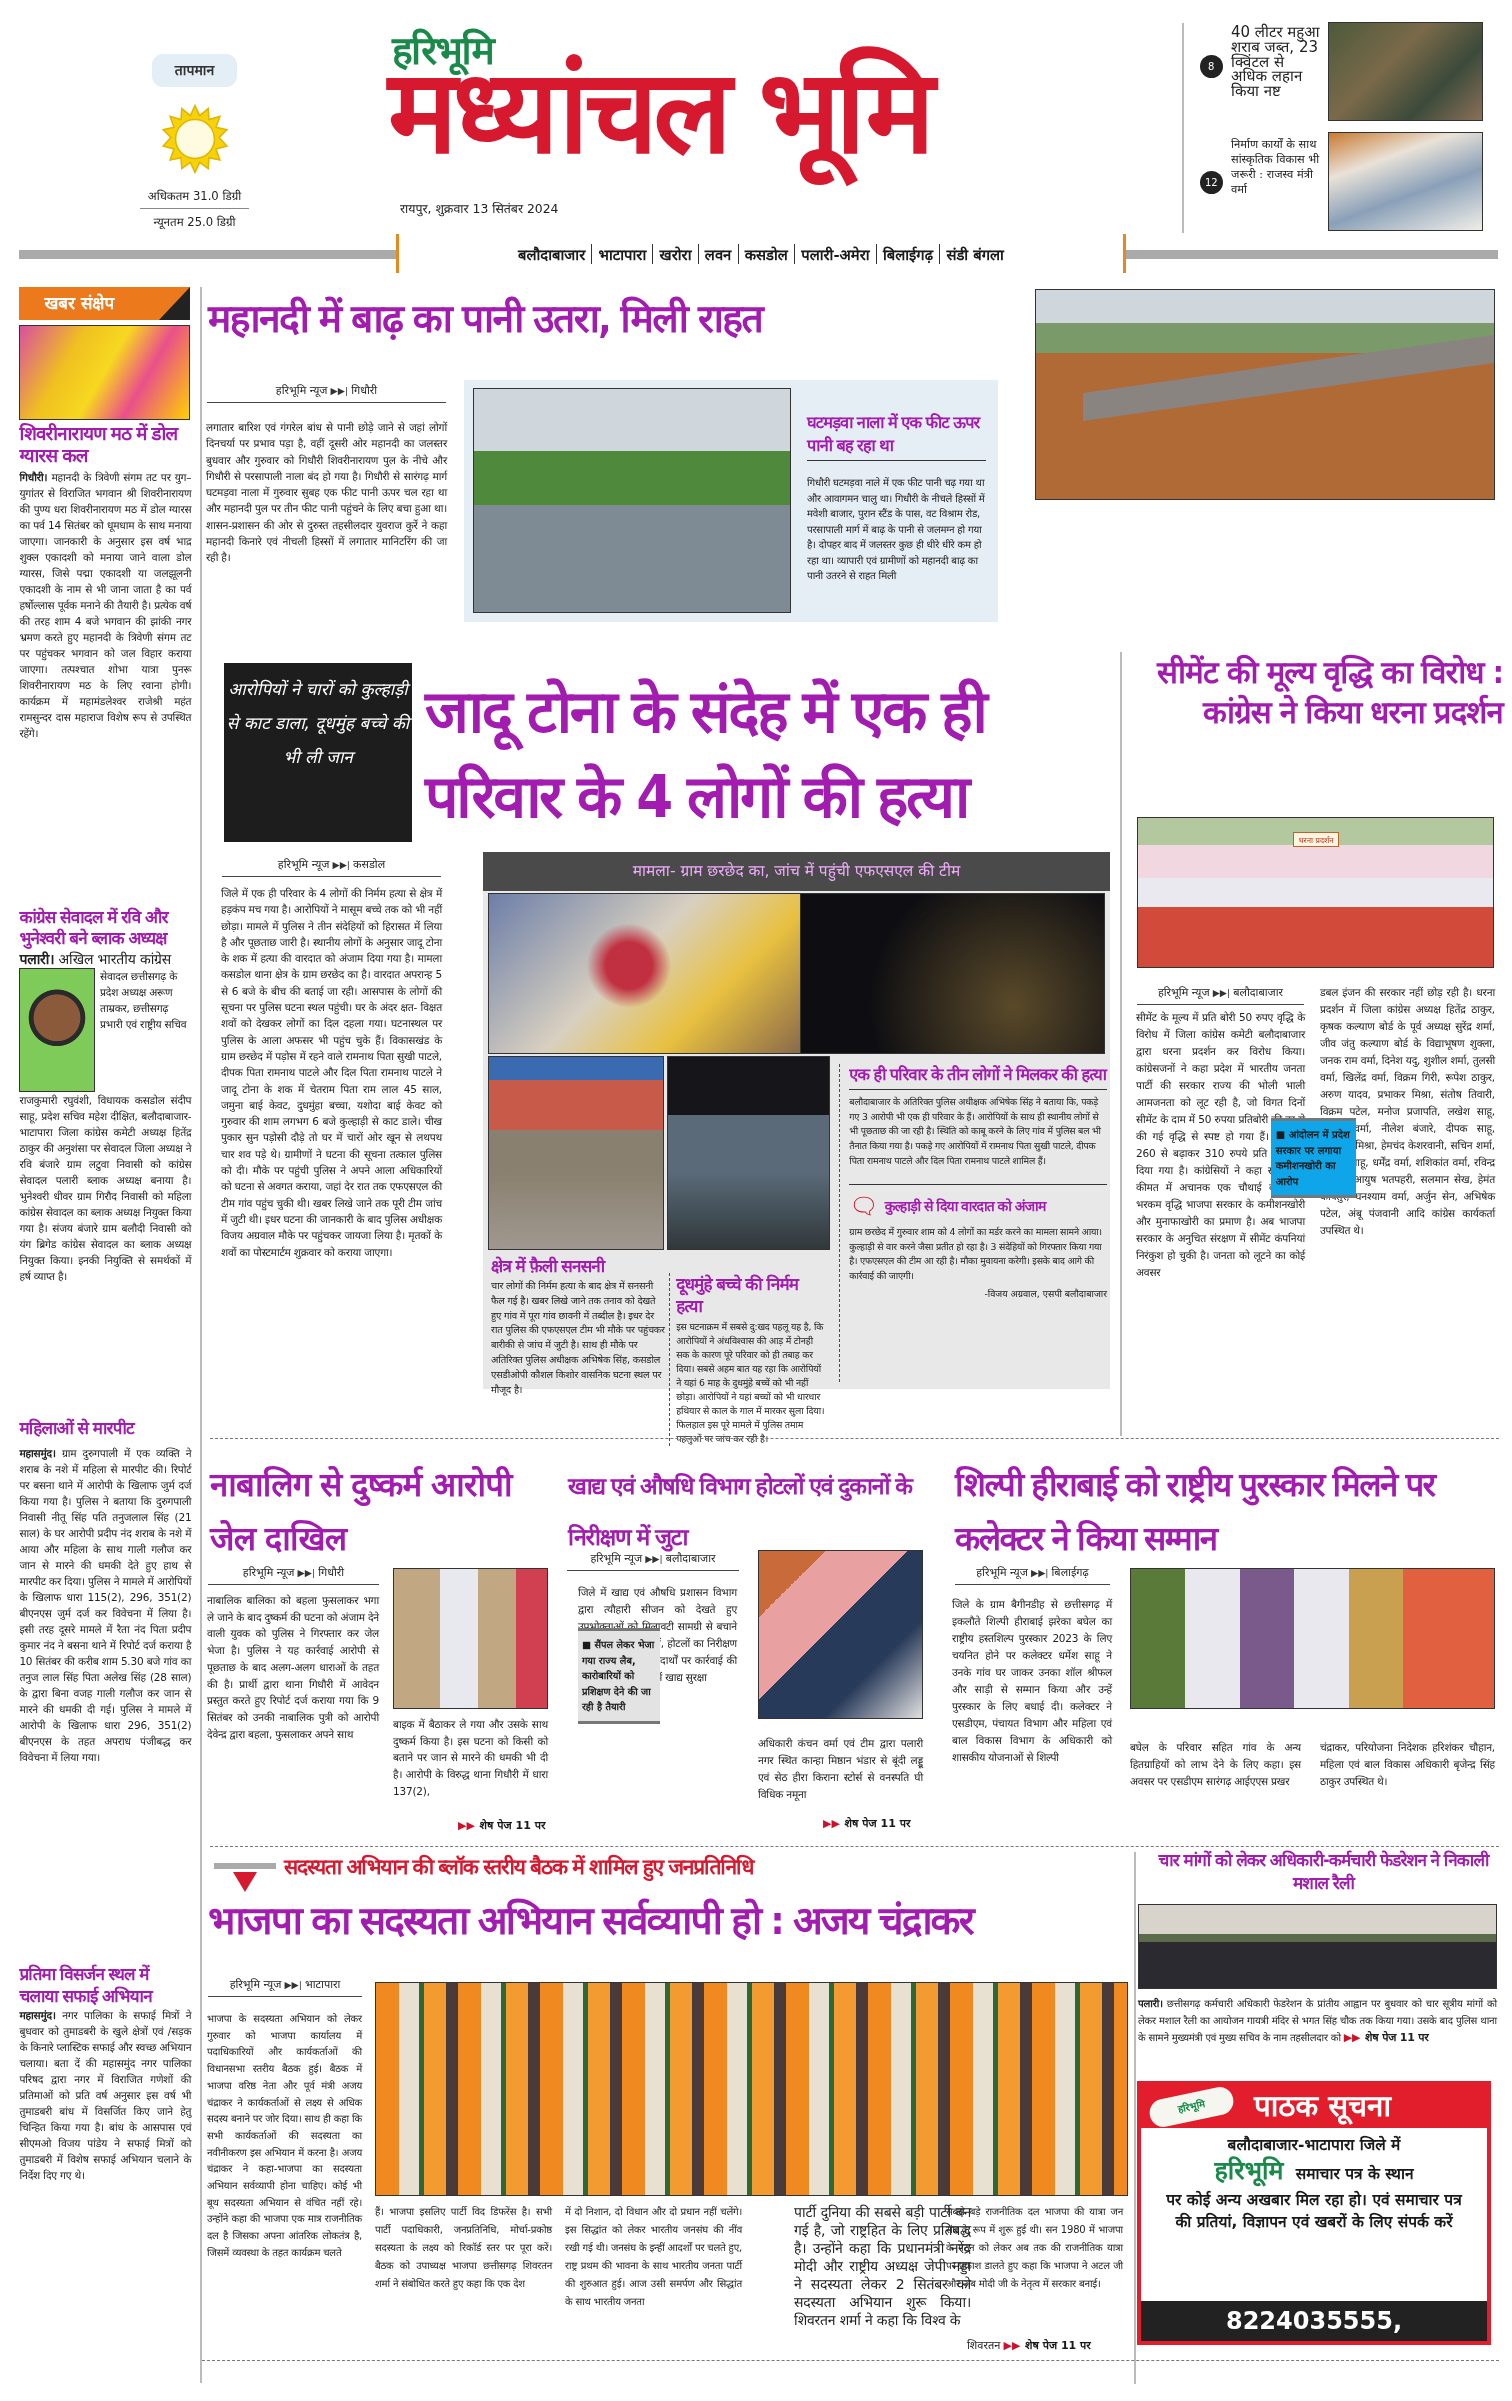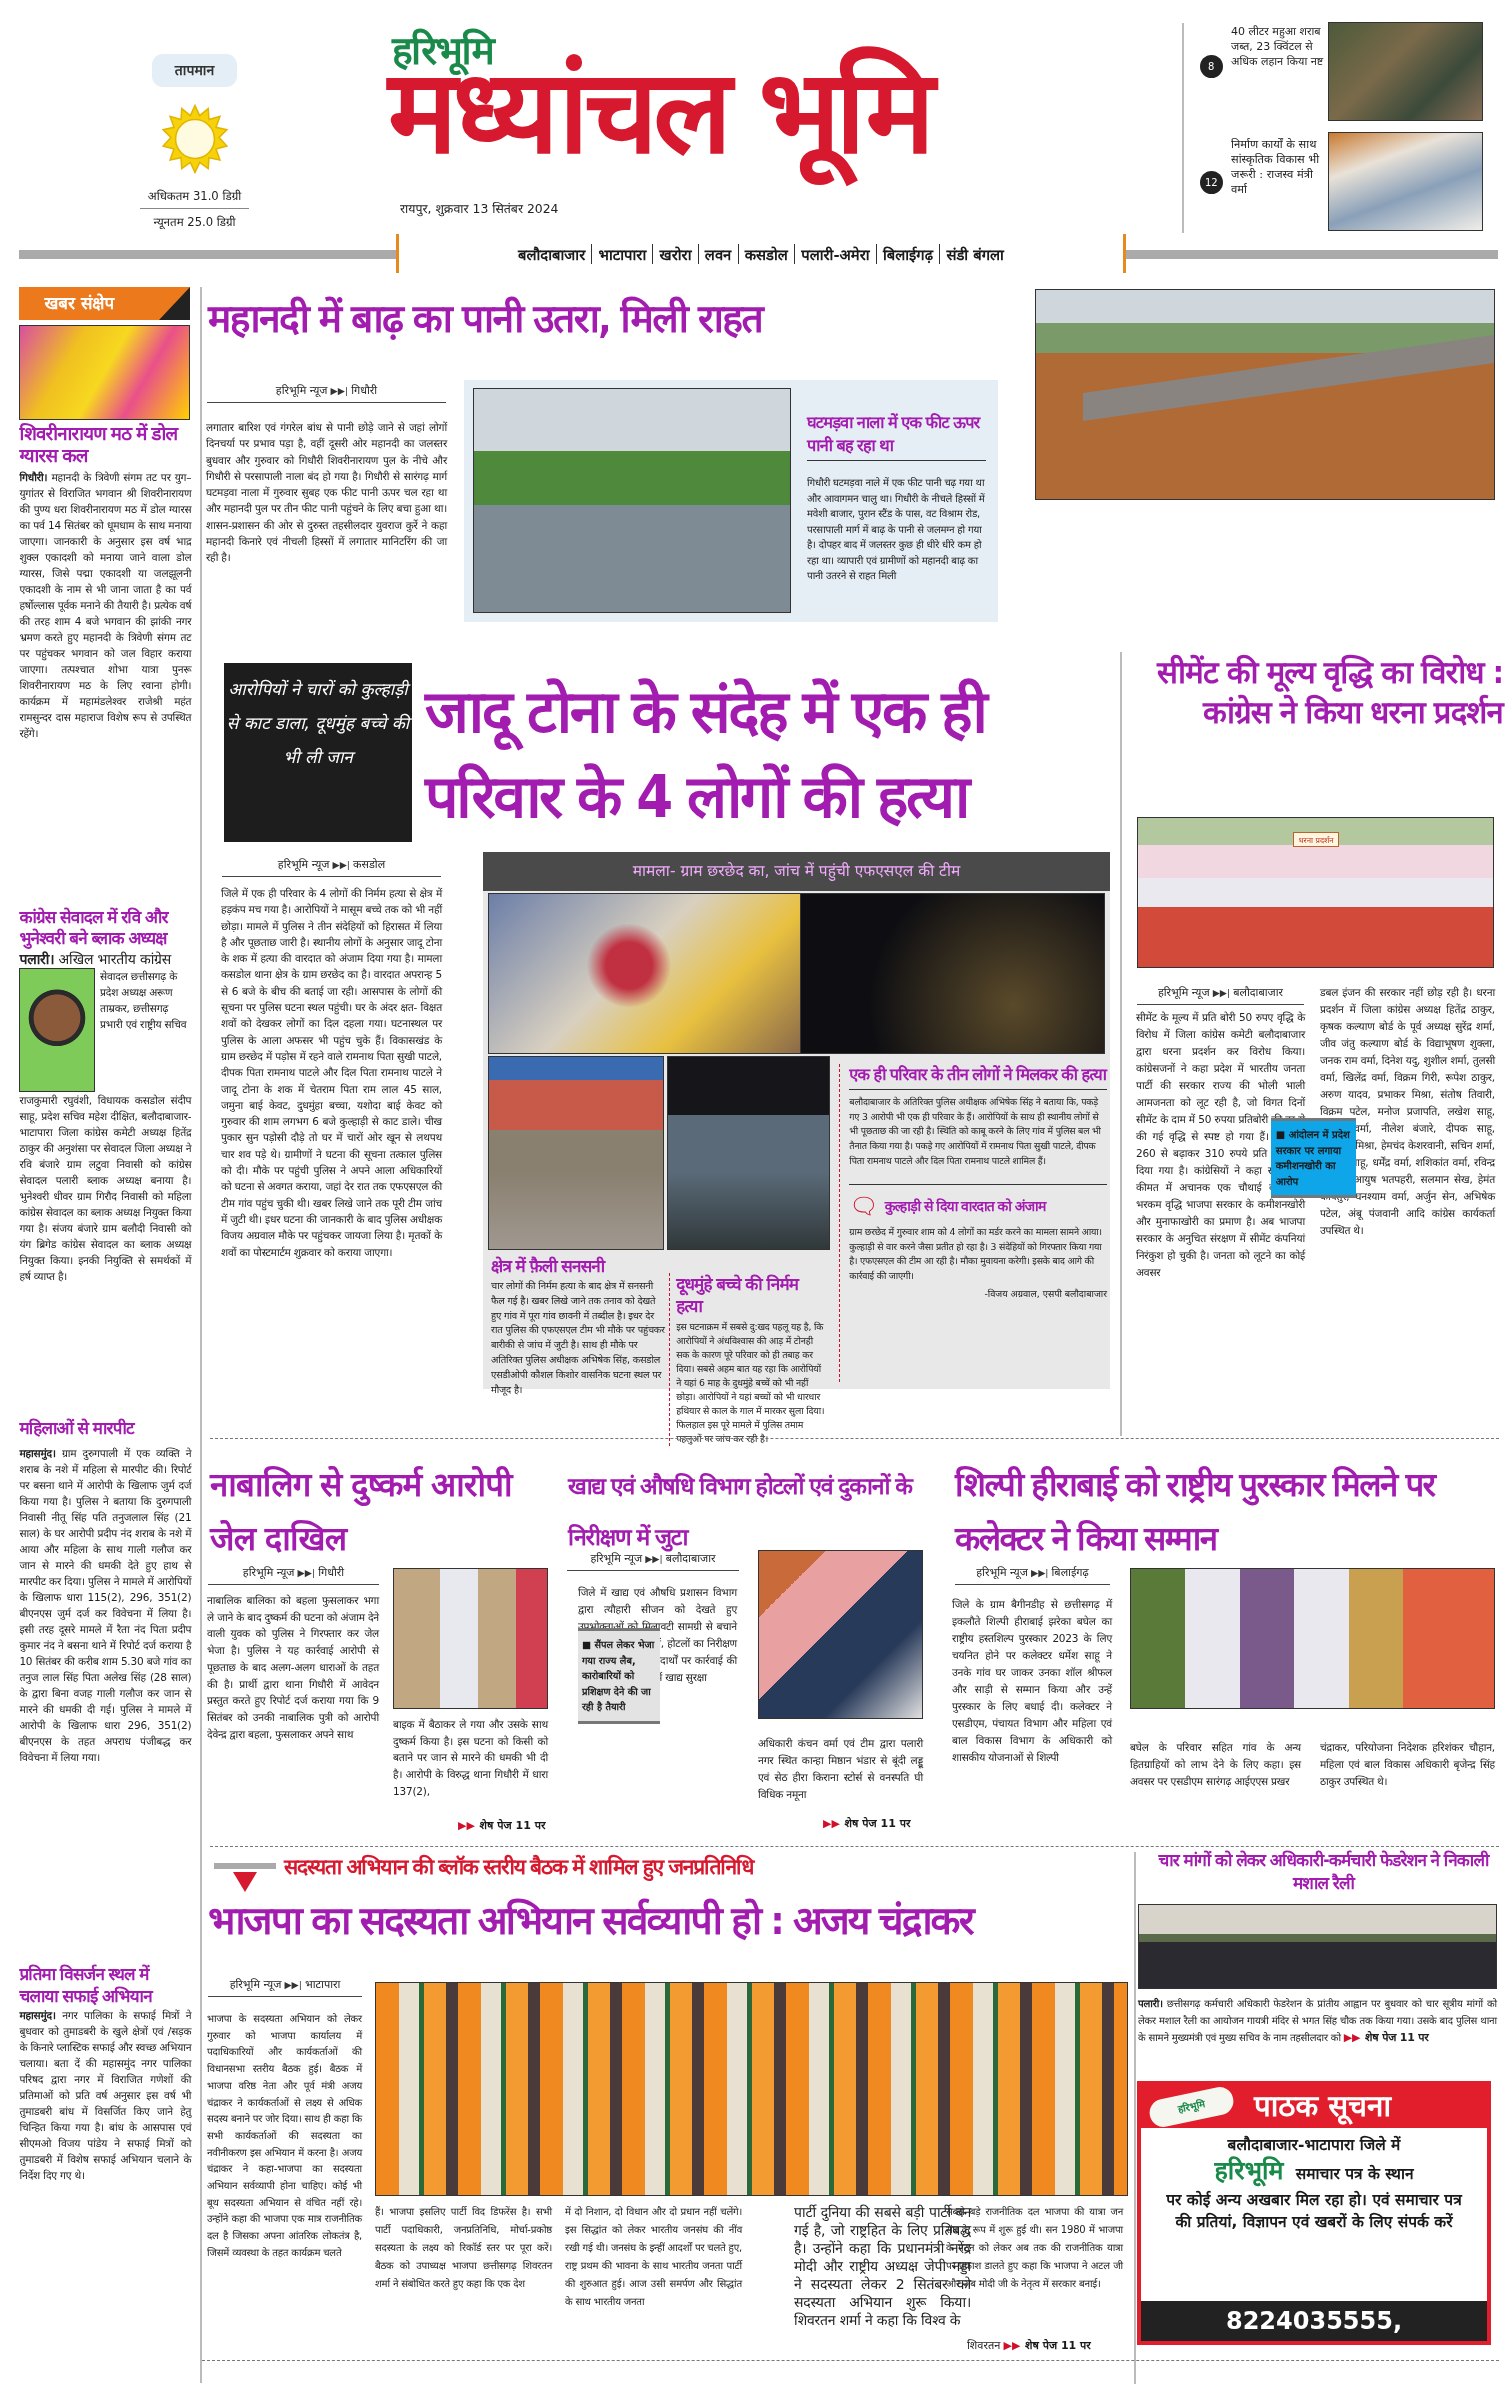--- a/index.html
+++ b/index.html
@@ -44,21 +44,21 @@
   <span style="font-weight:bold;font-size:14.8px;padding:0 6.2px;border-right:1.6px solid #333">लवन</span>
   <span style="font-weight:bold;font-size:14.8px;padding:0 6.2px;border-right:1.6px solid #333">कसडोल</span>
   <span style="font-weight:bold;font-size:14.8px;padding:0 6.2px;border-right:1.6px solid #333">पलारी-अमेरा</span>
   <span style="font-weight:bold;font-size:14.8px;padding:0 6.2px;border-right:1.6px solid #333">बिलाईगढ़</span>
   <span style="font-weight:bold;font-size:14.8px;padding:0 6.2px">संडी बंगला</span>
 </div>
 
 <div class="abs" style="left:1182px;top:23px;width:1.6px;height:210px;background:#bbb"></div>
 <div class="abs" style="left:1192px;top:22px;width:311px;height:101px">
   <div style="position:absolute;left:7.8px;top:33px;width:23px;height:23px;border-radius:50%;background:#222;color:#fff;font-size:10px;text-align:center;line-height:23px">8</div>
-  <div style="position:absolute;left:39px;top:3.1px;width:93px;font-size:11px;line-height:14.8px;color:#222">40 लीटर महुआ शराब जब्त, 23 क्विंटल से अधिक लहान किया नष्ट</div>
+  <div style="position:absolute;left:39px;top:3.1px;width:93px;font-size:15px;line-height:14.8px;color:#222">40 लीटर महुआ शराब जब्त, 23 क्विंटल से अधिक लहान किया नष्ट</div>
   <div class="photo" style="position:absolute;left:136px;top:0;width:155px;height:99px;background:linear-gradient(135deg,#4d5a3a,#7a6a4a 40%,#3c4a3a 70%,#8a7058)"></div>
 </div>
 <div class="abs" style="left:1192px;top:132px;width:311px;height:105px">
   <div style="position:absolute;left:7.8px;top:39px;width:23px;height:23px;border-radius:50%;background:#222;color:#fff;font-size:10px;text-align:center;line-height:23px">12</div>
   <div style="position:absolute;left:39px;top:6.2px;width:93px;font-size:11.3px;line-height:14.8px;color:#222">निर्माण कार्यों के साथ सांस्कृतिक विकास भी जरूरी : राजस्व मंत्री वर्मा</div>
   <div class="photo" style="position:absolute;left:136px;top:0;width:155px;height:99px;background:linear-gradient(160deg,#c97a30,#e9e2d8 30%,#8aa0b8 60%,#f0eee8)"></div>
 </div>
 
 <div class="vline" style="left:200px;top:287px;height:2096px"></div>
 <div class="abs" style="left:19.4px;top:287px;width:171px;height:33px;background:#ec7a1c;color:#fff;font-weight:bold;font-size:17px;padding-left:25px;line-height:33px">

